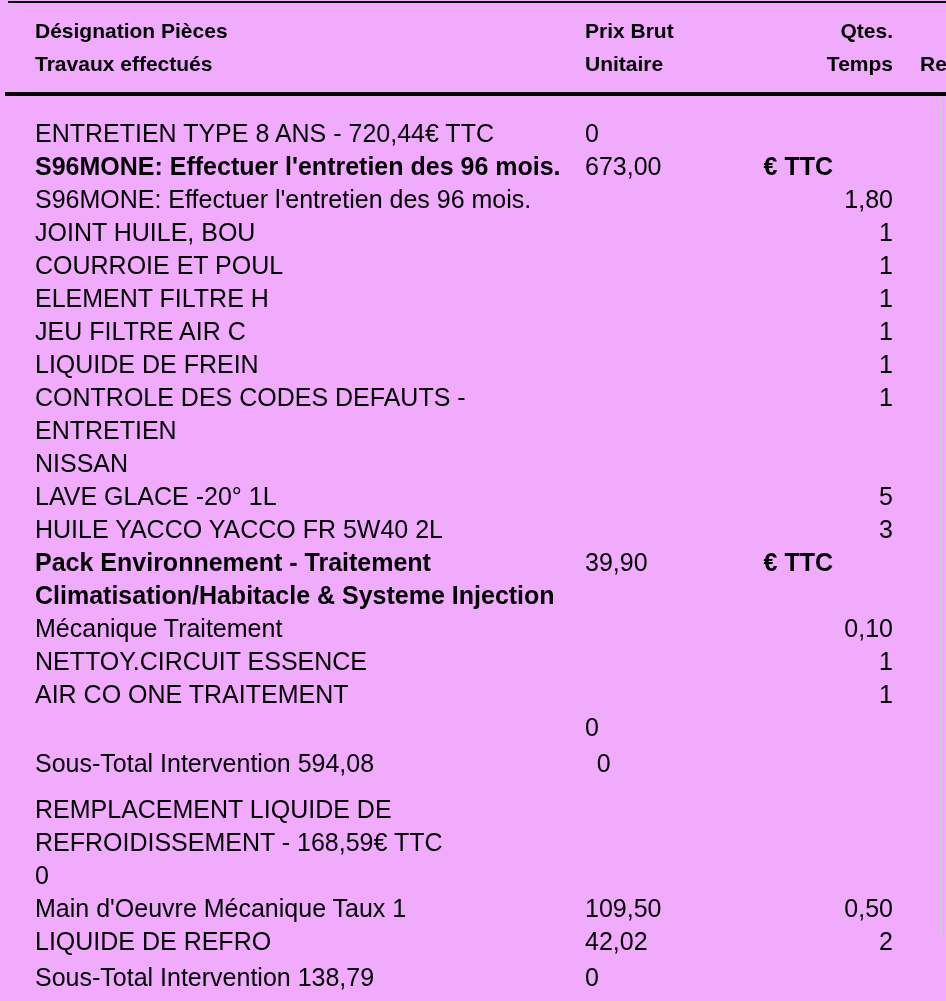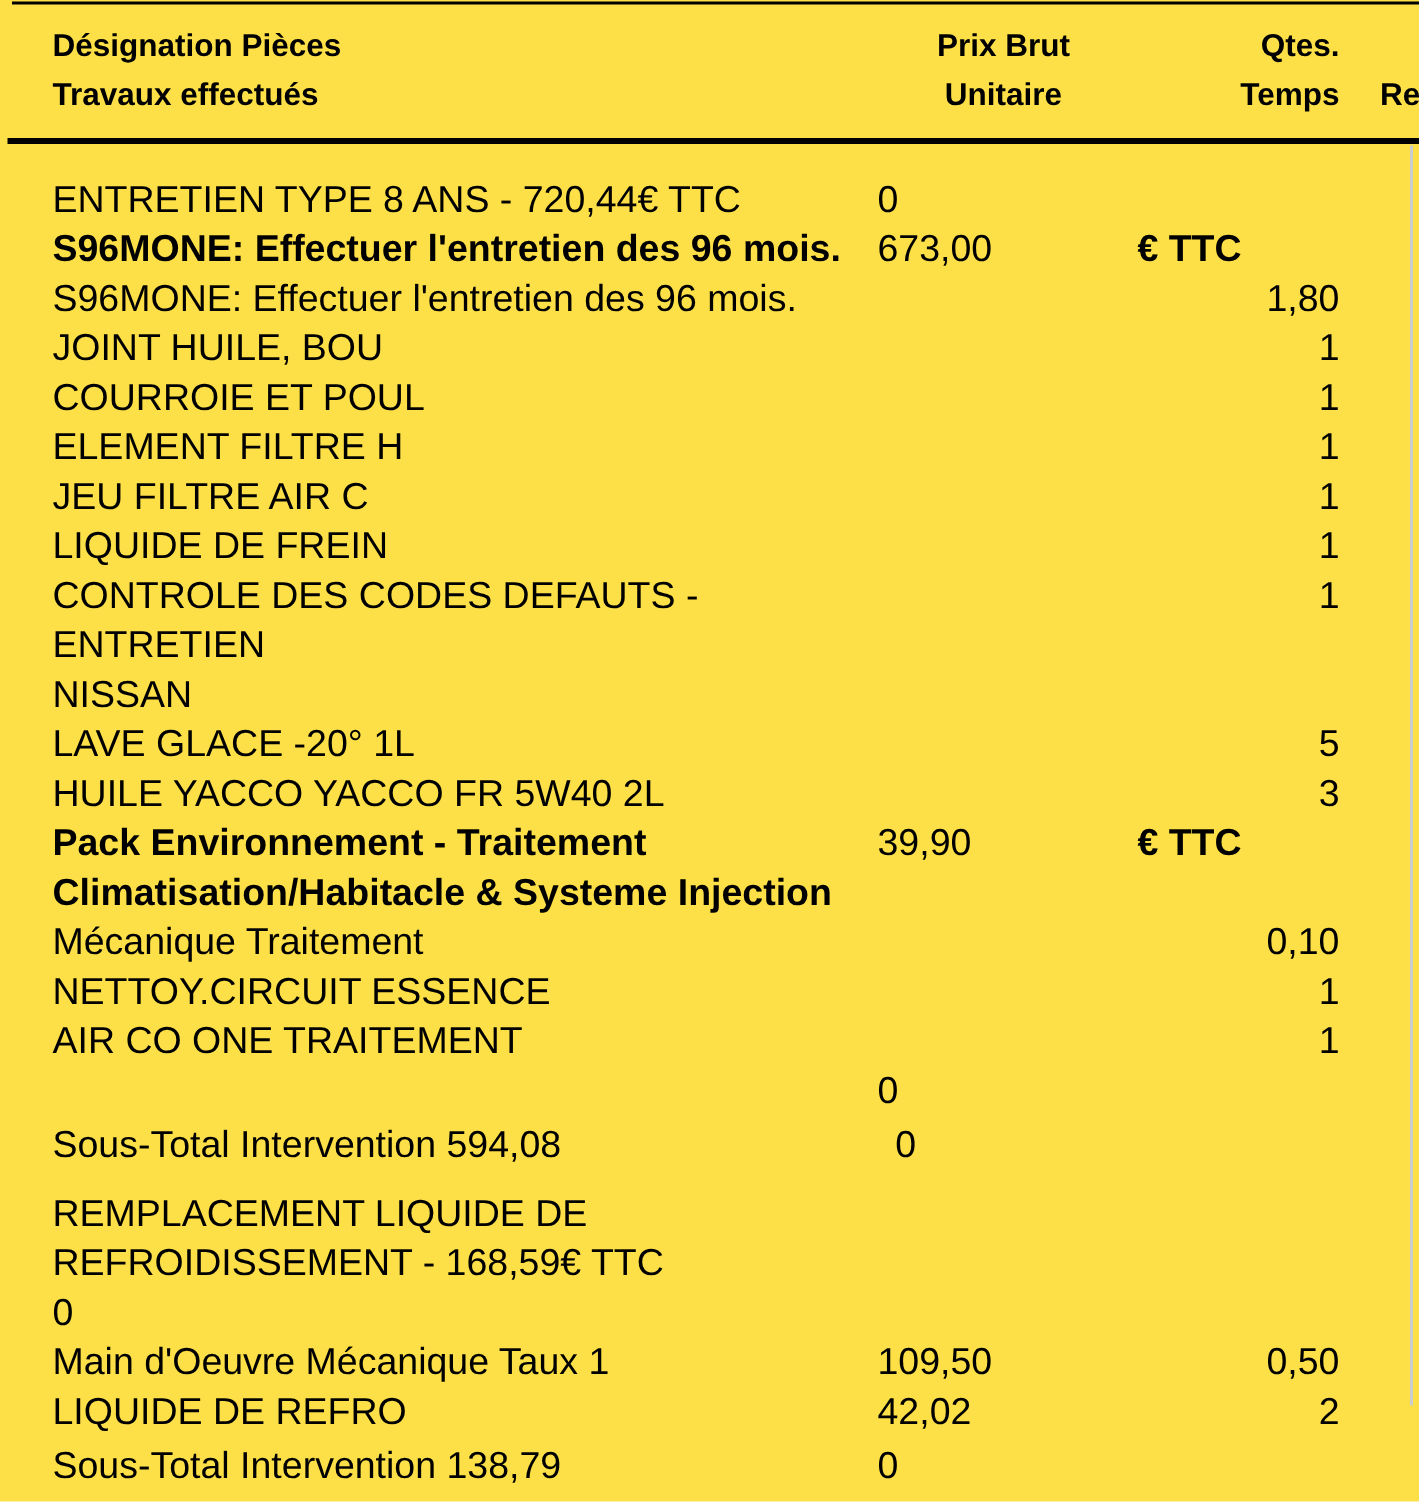--- a/index.html
+++ b/index.html
@@ -13,21 +13,21 @@
     overflow: hidden;
     position: relative;
     font-family: "Liberation Sans", "DejaVu Sans", sans-serif;
     color: #000000;
     -webkit-font-smoothing: antialiased;
   }
   .page {
     position: relative;
     width: 946px;
     height: 1001px;
-    background: #fde047;
+    background: #f0abfc;
   }
   .top-rule {
     position: absolute;
     left: 8px;
     top: 1px;
     width: 938px;
     height: 2px;
     background: #000000;
   }
   .col-divider {
@@ -43,21 +43,21 @@
     padding-top: 14px;
     font-weight: bold;
     font-size: 21px;
     line-height: 33px;
   }
   .hdr-row {
     display: flex;
     padding-left: 35px;
   }
   .h-des { width: 550px; text-align: left; white-space: pre-line; }
-  .h-prix { width: 168px; text-align: center; white-space: pre-line; }
+  .h-prix { width: 168px; text-align: left; white-space: pre-line; }
   .h-qty { width: 140px; text-align: right; white-space: pre-line; }
   .h-trunc {
     position: absolute;
     left: 920px;
     top: 47px;
     width: 60px;
     line-height: 33px;
     white-space: nowrap;
   }
   .hdr-underline {
@@ -76,21 +76,21 @@
     display: flex;
     padding-left: 35px;
     align-items: flex-start;
   }
   .c-des {
     width: 550px;
     white-space: pre-line;
     min-height: 33px;
   }
   .c-prix { width: 168px; text-align: left; }
-  .c-ttc { width: 80px; text-align: center; }
+  .c-ttc { width: 80px; text-align: right; }
   .c-qty { width: 60px; text-align: right; }
   .row.bold .c-des, .row.bold .c-ttc { font-weight: bold; }
 </style>
 </head>
 <body>
 
 <div class="page">
 
   <div class="top-rule"></div>
   <div class="col-divider"></div>

